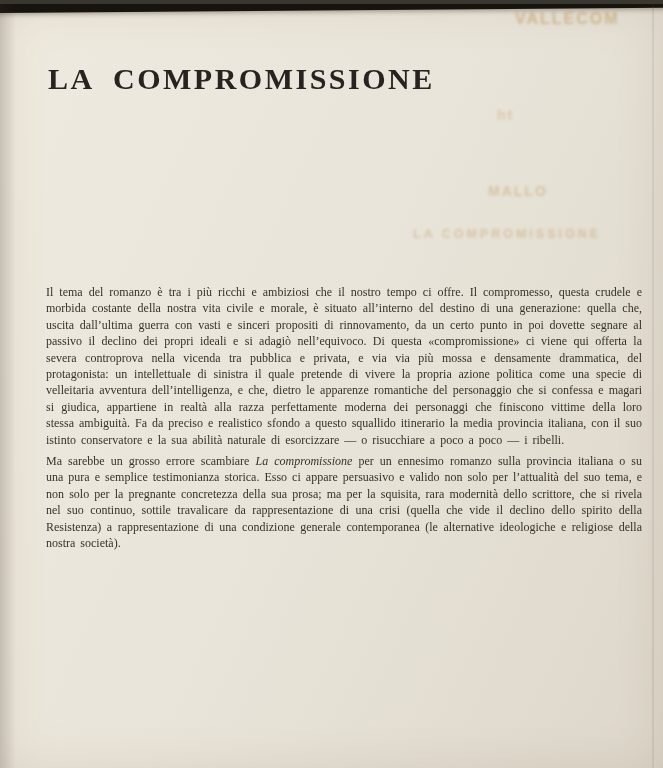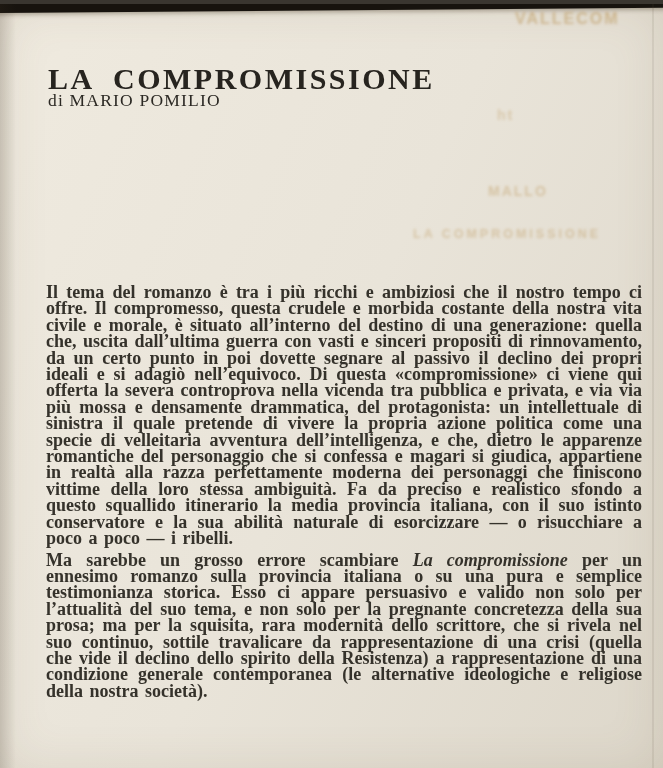--- a/index.html
+++ b/index.html
@@ -74,23 +74,23 @@
     font-size: 17.5px;
     letter-spacing: 1.2px;
     color: #2c2924;
   }
 
   .body-text {
     position: absolute;
     top: 280px; left: 46px;
     width: 596px;
     color: #35322b;
-    font-size: 18px;
+    font-size: 12px;
     line-height: 16.4px;
-    font-weight: bold;
+    font-weight: normal;
     text-align: justify;
     word-spacing: 2px;
   }
   .body-text p { margin: 0; }
   .body-text p + p { margin-top: 5px; }
   .body-text em { font-style: italic; }
 </style>
 </head>
 <body>
 
@@ -100,20 +100,19 @@
   <div class="left-shade"></div>
   <div class="right-crease"></div>
 
   <div class="ghost g1">VALLECOM</div>
   <div class="ghost g2">ht</div>
   <div class="ghost g3">MALLO</div>
   <div class="ghost g4">LA COMPROMISSIONE</div>
 
   <h1 class="title">LA COMPROMISSIONE</h1>
 
-  <div class="byline">di MARIO POMILIO</div>
 
   <div class="body-text">
     <p>Il tema del romanzo è tra i più ricchi e ambiziosi che il nostro tempo ci offre. Il compromesso, questa crudele e morbida costante della nostra vita civile e morale, è situato all’interno del destino di una generazione: quella che, uscita dall’ultima guerra con vasti e sinceri propositi di rinnovamento, da un certo punto in poi dovette segnare al passivo il declino dei propri ideali e si adagiò nell’equivoco. Di questa «compromissione» ci viene qui offerta la severa controprova nella vicenda tra pubblica e privata, e via via più mossa e densamente drammatica, del protagonista: un intellettuale di sinistra il quale pretende di vivere la propria azione politica come una specie di velleitaria avventura dell’intelligenza, e che, dietro le apparenze romantiche del personaggio che si confessa e magari si giudica, appartiene in realtà alla razza perfettamente moderna dei personaggi che finiscono vittime della loro stessa ambiguità. Fa da preciso e realistico sfondo a questo squallido itinerario la media provincia italiana, con il suo istinto conservatore e la sua abilità naturale di esorcizzare — o risucchiare a poco a poco — i ribelli.</p>
     <p><span>Ma sarebbe un grosso errore scambiare </span><em>La compromissione</em><span> per un ennesimo romanzo sulla provincia italiana o su una pura e semplice testimonianza storica. Esso ci appare persuasivo e valido non solo per l’attualità del suo tema, e non solo per la pregnante concretezza della sua prosa; ma per la squisita, rara modernità dello scrittore, che si rivela nel suo continuo, sottile travalicare da rappresentazione di una crisi (quella che vide il declino dello spirito della Resistenza) a rappresentazione di una condizione generale contemporanea (le alternative ideologiche e religiose della nostra società).</span></p>
   </div>
 
 </div>
 
 </body></html>

